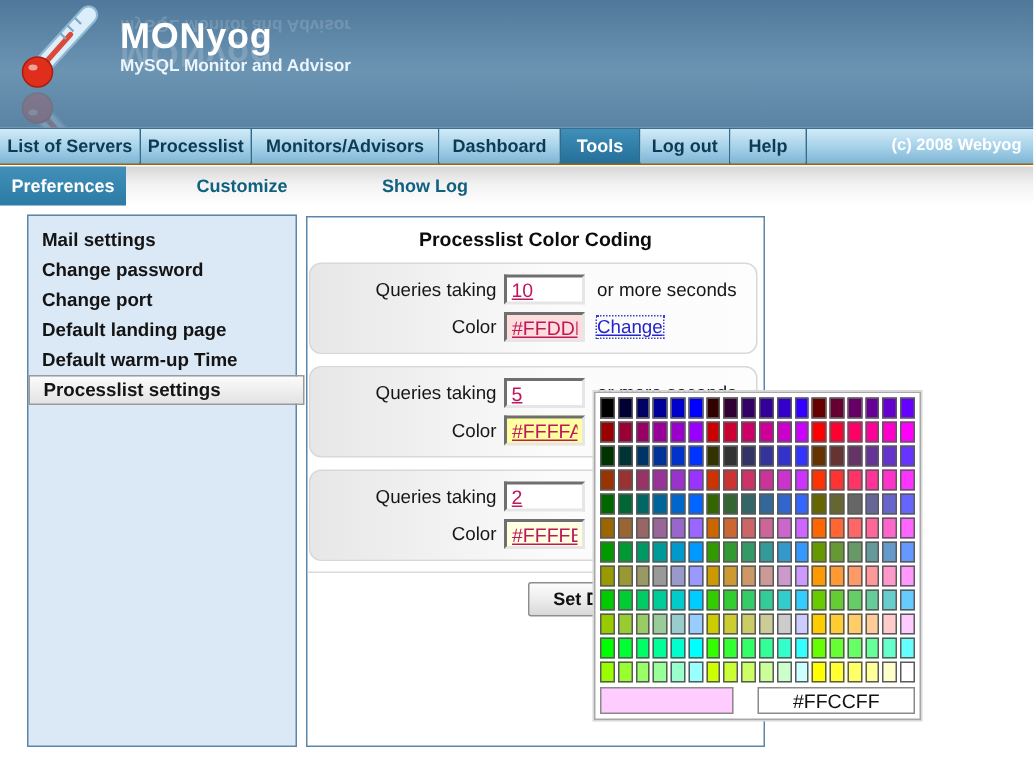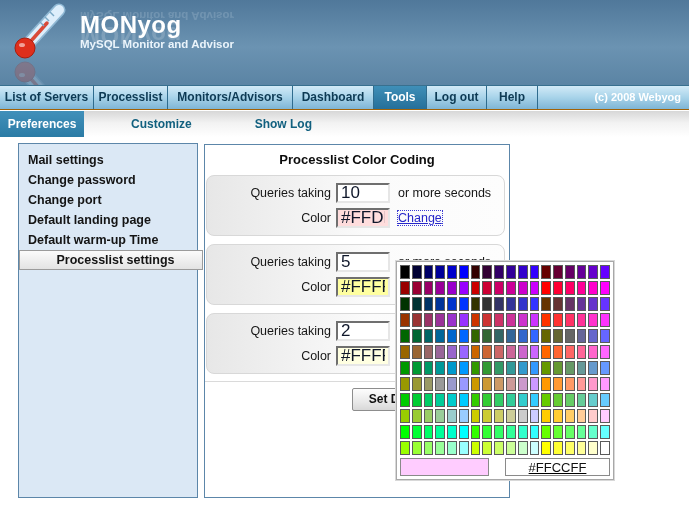--- a/index.html
+++ b/index.html
@@ -65,43 +65,42 @@
     background:#dbe8f5; border:1px solid #5c86a9; padding-top:6px;
   }
   .side-item {
     height:20px; line-height:20px; padding-left:9px;
     font-size:12.5px; font-weight:bold; color:#141414; cursor:pointer; white-space:nowrap;
   }
   .side-item.selected {
     position:relative; z-index:1; width:calc(100% + 6px); height:20px; line-height:18px;
     background:linear-gradient(180deg,#fbfbfb 0%,#e3e3e3 100%);
     border:1px solid #9b9b9b;
-    text-align:center;
   }
 
   
   .formbox {
     position:absolute; left:204px; top:144px; width:306px; height:354px;
     background:#fff; border:1px solid #5c86a9; padding-top:7px;
   }
   .form-title { text-align:center; font-size:13px; font-weight:bold; color:#0c0c0c; }
   .form-desc { text-align:center; font-size:12px; color:#6e6e6e; line-height:14px; margin-top:3px; }
   .group-panel {
     margin:8px 4px 0 1px; height:61px; border-radius:8px;
     border:1px solid #d8d8d8;
     background:linear-gradient(90deg,#e7e7e7 0%,#fbfbfb 55%,#fdfdfd 100%);
   }
   .frow { display:flex; align-items:center; }
   .frow.r1 { padding-top:7px; }
   .frow.r2 { margin-top:5px; }
   .flabel { width:124px; text-align:right; margin-right:5px; font-size:12.5px; color:#161616; }
   .tinput {
     width:54px; height:20px; font-family:"Liberation Sans","DejaVu Sans",sans-serif;
-    font-size:17px; color:#0f172a; padding:0 3px;
-    border:2px solid; border-color:#6f6f6f #e6e6e6 #e6e6e6 #6f6f6f; background:#fff;
+    font-size:13px; color:#be185d; padding:0 3px;
+    border:2px solid; border-color:#6f6f6f #e6e6e6 #e6e6e6 #6f6f6f; background:#fff;text-decoration:underline;
   }
   .suffix { margin-left:8px; font-size:12.5px; color:#161616; }
   .change-link {
     margin-left:8px; font-size:12.5px; color:#2525c9; text-decoration:underline;
     outline:1px dotted #3c3cd4; cursor:pointer;
   }
   .divider { margin-top:7px; border-top:1px solid #dadada; }
   .btn-row { margin-top:6px; }
   .button {
     margin-left:147px; width:103px; height:23px; line-height:21px; text-align:center;
@@ -110,21 +109,21 @@
     border:1px solid #8d8d8d; border-radius:2px;
   }
 
   
   .picker {
     position:absolute; left:396px; top:261px; width:218px; z-index:10;
     background:#fff; border:1px solid #a8a8a8; outline:1px solid #d8d8d8; padding:3px;
   }
   .pal-grid { display:grid; grid-template-columns:repeat(18,1fr); gap:2px; }
   .sw { height:14px; border:1px solid #5a5a5a; cursor:pointer; }
-  .picker-bottom { margin-top:3px; display:flex; gap:16px;text-decoration:underline; }
+  .picker-bottom { margin-top:3px; display:flex; gap:16px; }
   .preview { flex:1; height:18px; border:1px solid #8a8a8a; }
   .hexfield {
     width:105px; height:18px; border:1px solid #8a8a8a; text-align:center;
     font-family:"Liberation Sans","DejaVu Sans",sans-serif; font-size:13px; color:#111;
   }
 </style>
 </head>
 <body>
 
 <div class="screen">

